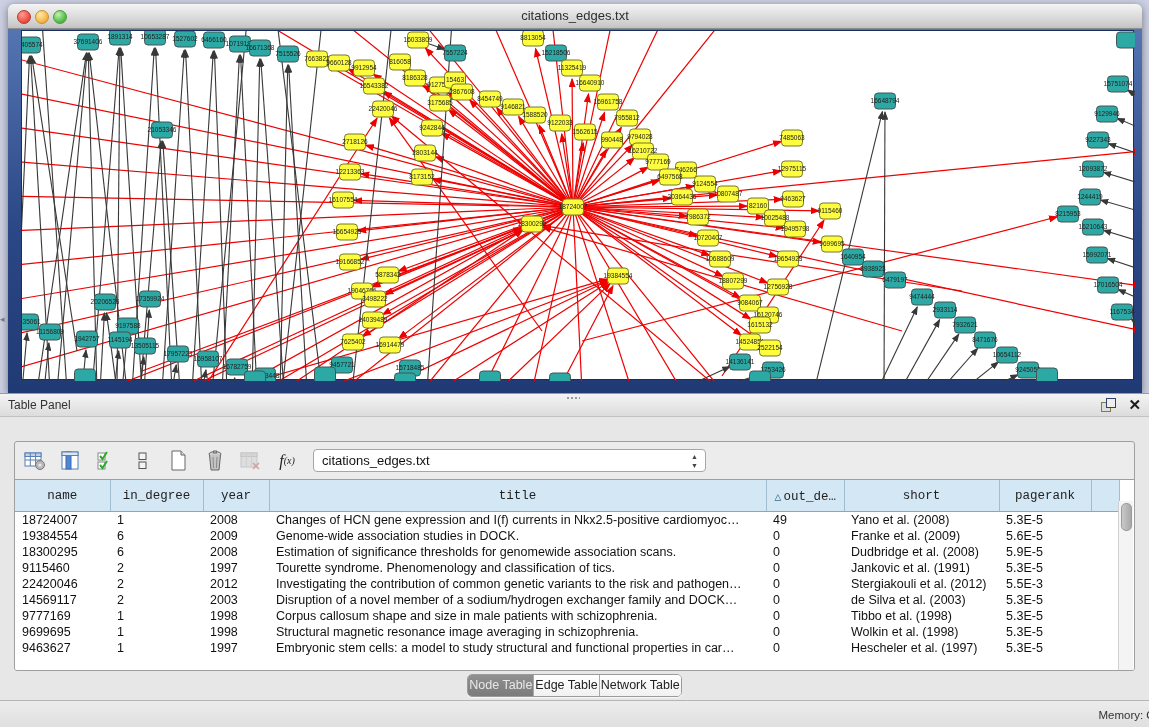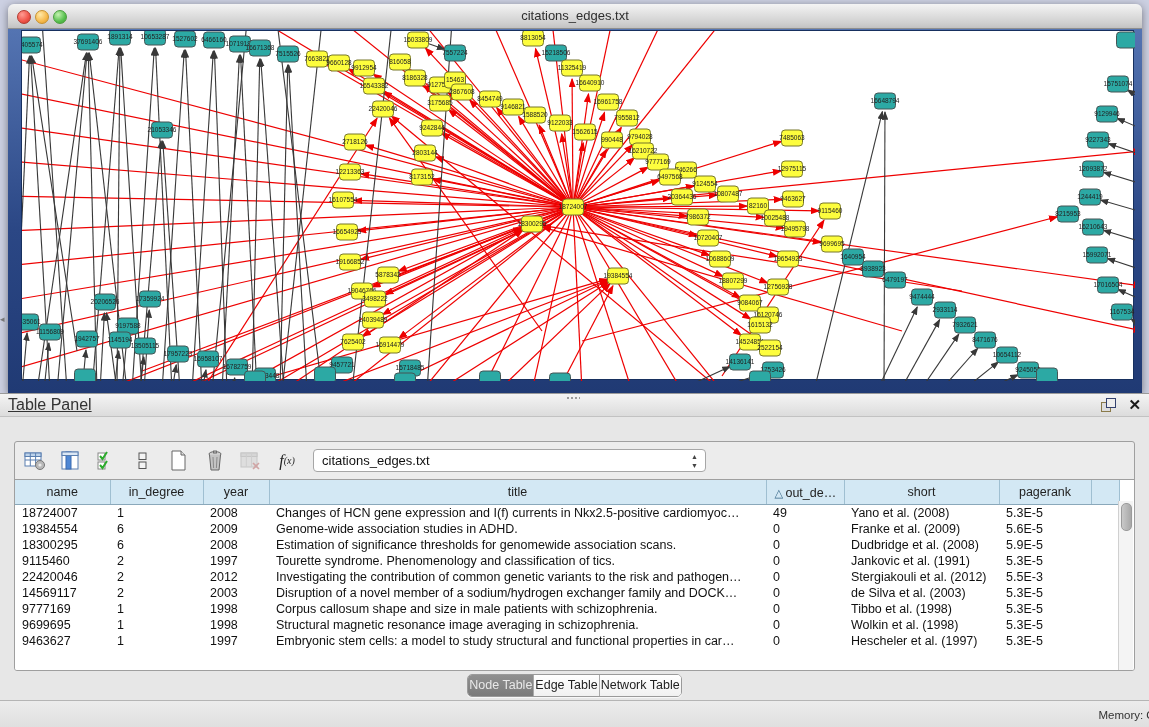--- a/index.html
+++ b/index.html
@@ -16,21 +16,21 @@
   #tl-green{left:45px;background:radial-gradient(circle at 35% 30%,#c4f2b0,#57c04e 60%,#3d9e36);border:1px solid #4a9e3d;}
   #gw-title{text-align:center;font-size:13px;line-height:24px;color:#2e2e2e;}
   #gw-frame{height:364px;background:linear-gradient(180deg,#5474b2,#2b4785 55%,#203a74);padding:1px 8px 13px 13px;box-sizing:border-box;}
   #net-canvas{width:100%;height:100%;background:#fff;border:1px solid #17305f;box-sizing:border-box;}
   #net-svg{display:block;}
   #collapse-arrow{position:absolute;left:0px;top:314px;font-size:9px;color:#777;}
 
   
   #table-panel{position:absolute;left:0;top:393px;width:1149px;height:307px;background:#e7e7e7;border-top:1px solid #9a9a9a;}
   #tp-header{height:22px;background:linear-gradient(#f4f4f4,#dcdcdc);border-bottom:1px solid #c2c2c2;position:relative;}
-  #tp-title{font-size:16px;color:#333;padding-left:8px;line-height:22px;text-decoration:underline;}
+  #tp-title{font-size:12px;color:#333;padding-left:8px;line-height:22px;}
   #tp-handle{position:absolute;left:566px;top:2px;width:14px;height:4px;
     background:radial-gradient(circle,#9a9a9a 1px,transparent 1.2px);background-size:4px 4px;}
   #tp-float{position:absolute;right:34px;top:4px;width:14px;height:13px;cursor:pointer;}
   #tp-float .sq1{position:absolute;left:0;top:4px;width:8px;height:8px;border:1.4px solid #8a7a4a;background:#ddd;}
   #tp-float .sq2{position:absolute;left:5px;top:0;width:8px;height:8px;border:1.4px solid #33416e;background:#eee;}
   #tp-close{position:absolute;right:8px;top:2px;font-size:15px;font-weight:bold;color:#1a1a1a;cursor:pointer;}
 
   #tp-body{position:absolute;left:14px;top:47px;width:1121px;height:230px;border:1px solid #9f9f9f;border-radius:3px;background:#ececec;box-sizing:border-box;overflow:hidden;}
   #tp-toolbar{height:37px;display:flex;align-items:center;padding-left:8px;}
   .tbtn{margin-right:12px;width:24px;height:24px;display:flex;align-items:center;justify-content:center;cursor:pointer;}
@@ -38,21 +38,21 @@
   .tbtn.disabled{opacity:.45;}
   #fx-btn{font-family:"Liberation Serif",serif;font-style:italic;font-size:16px;color:#222;margin-right:14px;white-space:nowrap;}
   #fx-btn .sm{font-size:10px;}
   #net-combo{width:393px;height:23px;background:#fff;border:1px solid #a6a6a6;border-radius:4px;display:flex;align-items:center;
     font-size:13px;color:#111;padding-left:8px;box-sizing:border-box;position:relative;cursor:pointer;}
   #combo-arrows{position:absolute;right:7px;top:2px;font-size:7px;line-height:9px;color:#444;text-align:center;}
 
   #data-table{position:absolute;left:0px;top:37px;width:1119px;height:192px;background:#fff;border-top:1px solid #9f9f9f;}
   table{border-collapse:collapse;table-layout:fixed;width:1104px;font-size:12.5px;}
   th{background:#d3e8f4;border-right:1px solid #9fbfd1;border-bottom:1px solid #8aa8ba;font-weight:normal;
-     font-size:12.5px;color:#222;height:24px;padding:0 2px;overflow:hidden;white-space:nowrap;}
+     font-size:12.5px;color:#222;height:31px;padding:0 2px;overflow:hidden;white-space:nowrap;font-family:Liberation Mono, monospace;}
   td{height:16px;padding:0 0 0 7px;color:#111;overflow:hidden;white-space:nowrap;border:none;}
   tr.datarow{cursor:default;}
   .sort-tri{display:inline-block;transform:scale(.9);color:#3a6a8a;margin-right:2px;}
   #v-scroll{position:absolute;right:1px;top:21px;width:14px;height:170px;background:#f4f4f4;border-left:1px solid #d0d0d0;}
   #v-thumb{position:absolute;left:2px;top:2px;width:9px;height:26px;border-radius:5px;background:linear-gradient(90deg,#c9c9c9,#a8a8a8);border:1px solid #9b9b9b;}
 
   
   #tab-strip{position:absolute;left:0;bottom:4px;width:100%;height:24px;display:flex;justify-content:center;align-items:center;}
   #seg{display:flex;border:1px solid #9a9a9a;border-radius:5px;overflow:hidden;background:#fff;box-shadow:0 1px 1px rgba(255,255,255,.8);}
   .seg-tab{padding:2px 1px;font-size:12.5px;color:#222;background:linear-gradient(#ffffff,#f1f1f1);border-right:1px solid #aaa;cursor:pointer;height:17px;line-height:17px;}
@@ -863,21 +863,21 @@
               <td>Changes of HCN gene expression and I(f) currents in Nkx2.5-positive cardiomyoc…</td>
               <td>49</td>
               <td>Yano et al. (2008)</td>
               <td>5.3E-5</td>
               <td></td>
             </tr>
             <tr class="datarow">
               <td>19384554</td>
               <td>6</td>
               <td>2009</td>
-              <td>Genome-wide association studies in ADHD.</td>
+              <td>Genome-wide association studies in DOCK.</td>
               <td>0</td>
               <td>Franke et al. (2009)</td>
               <td>5.6E-5</td>
               <td></td>
             </tr>
             <tr class="datarow">
               <td>18300295</td>
               <td>6</td>
               <td>2008</td>
               <td>Estimation of significance thresholds for genomewide association scans.</td>

